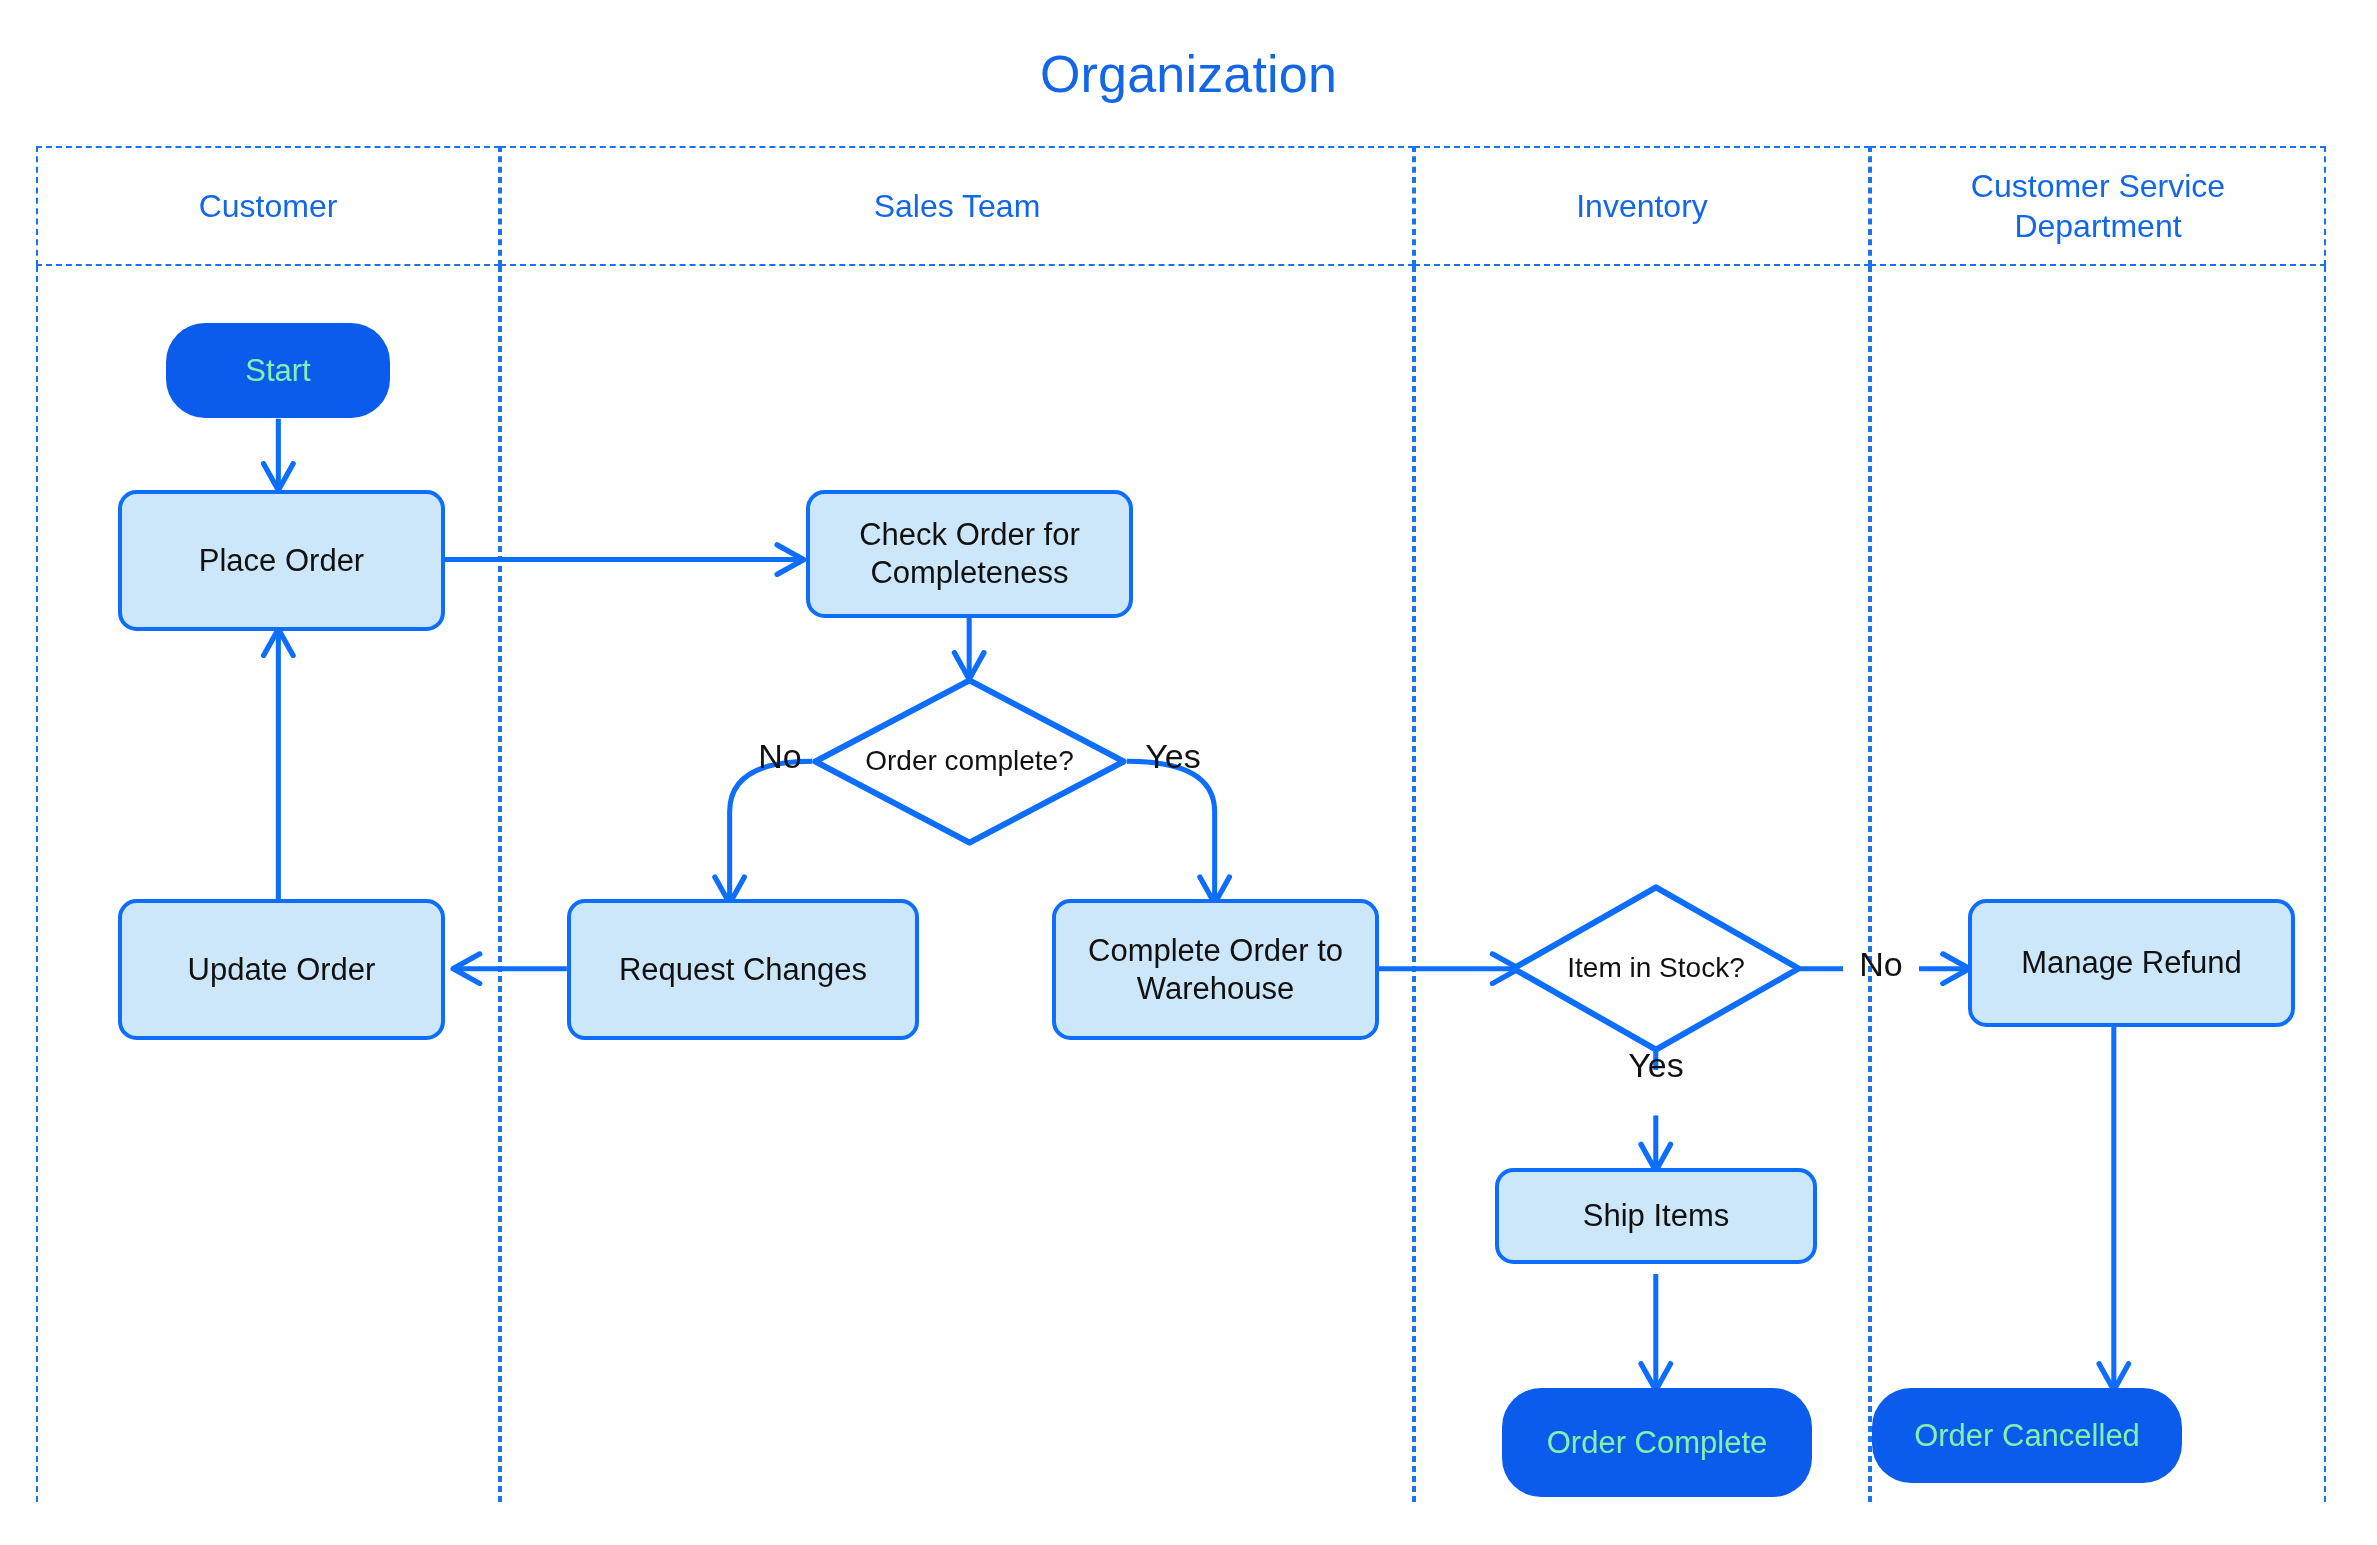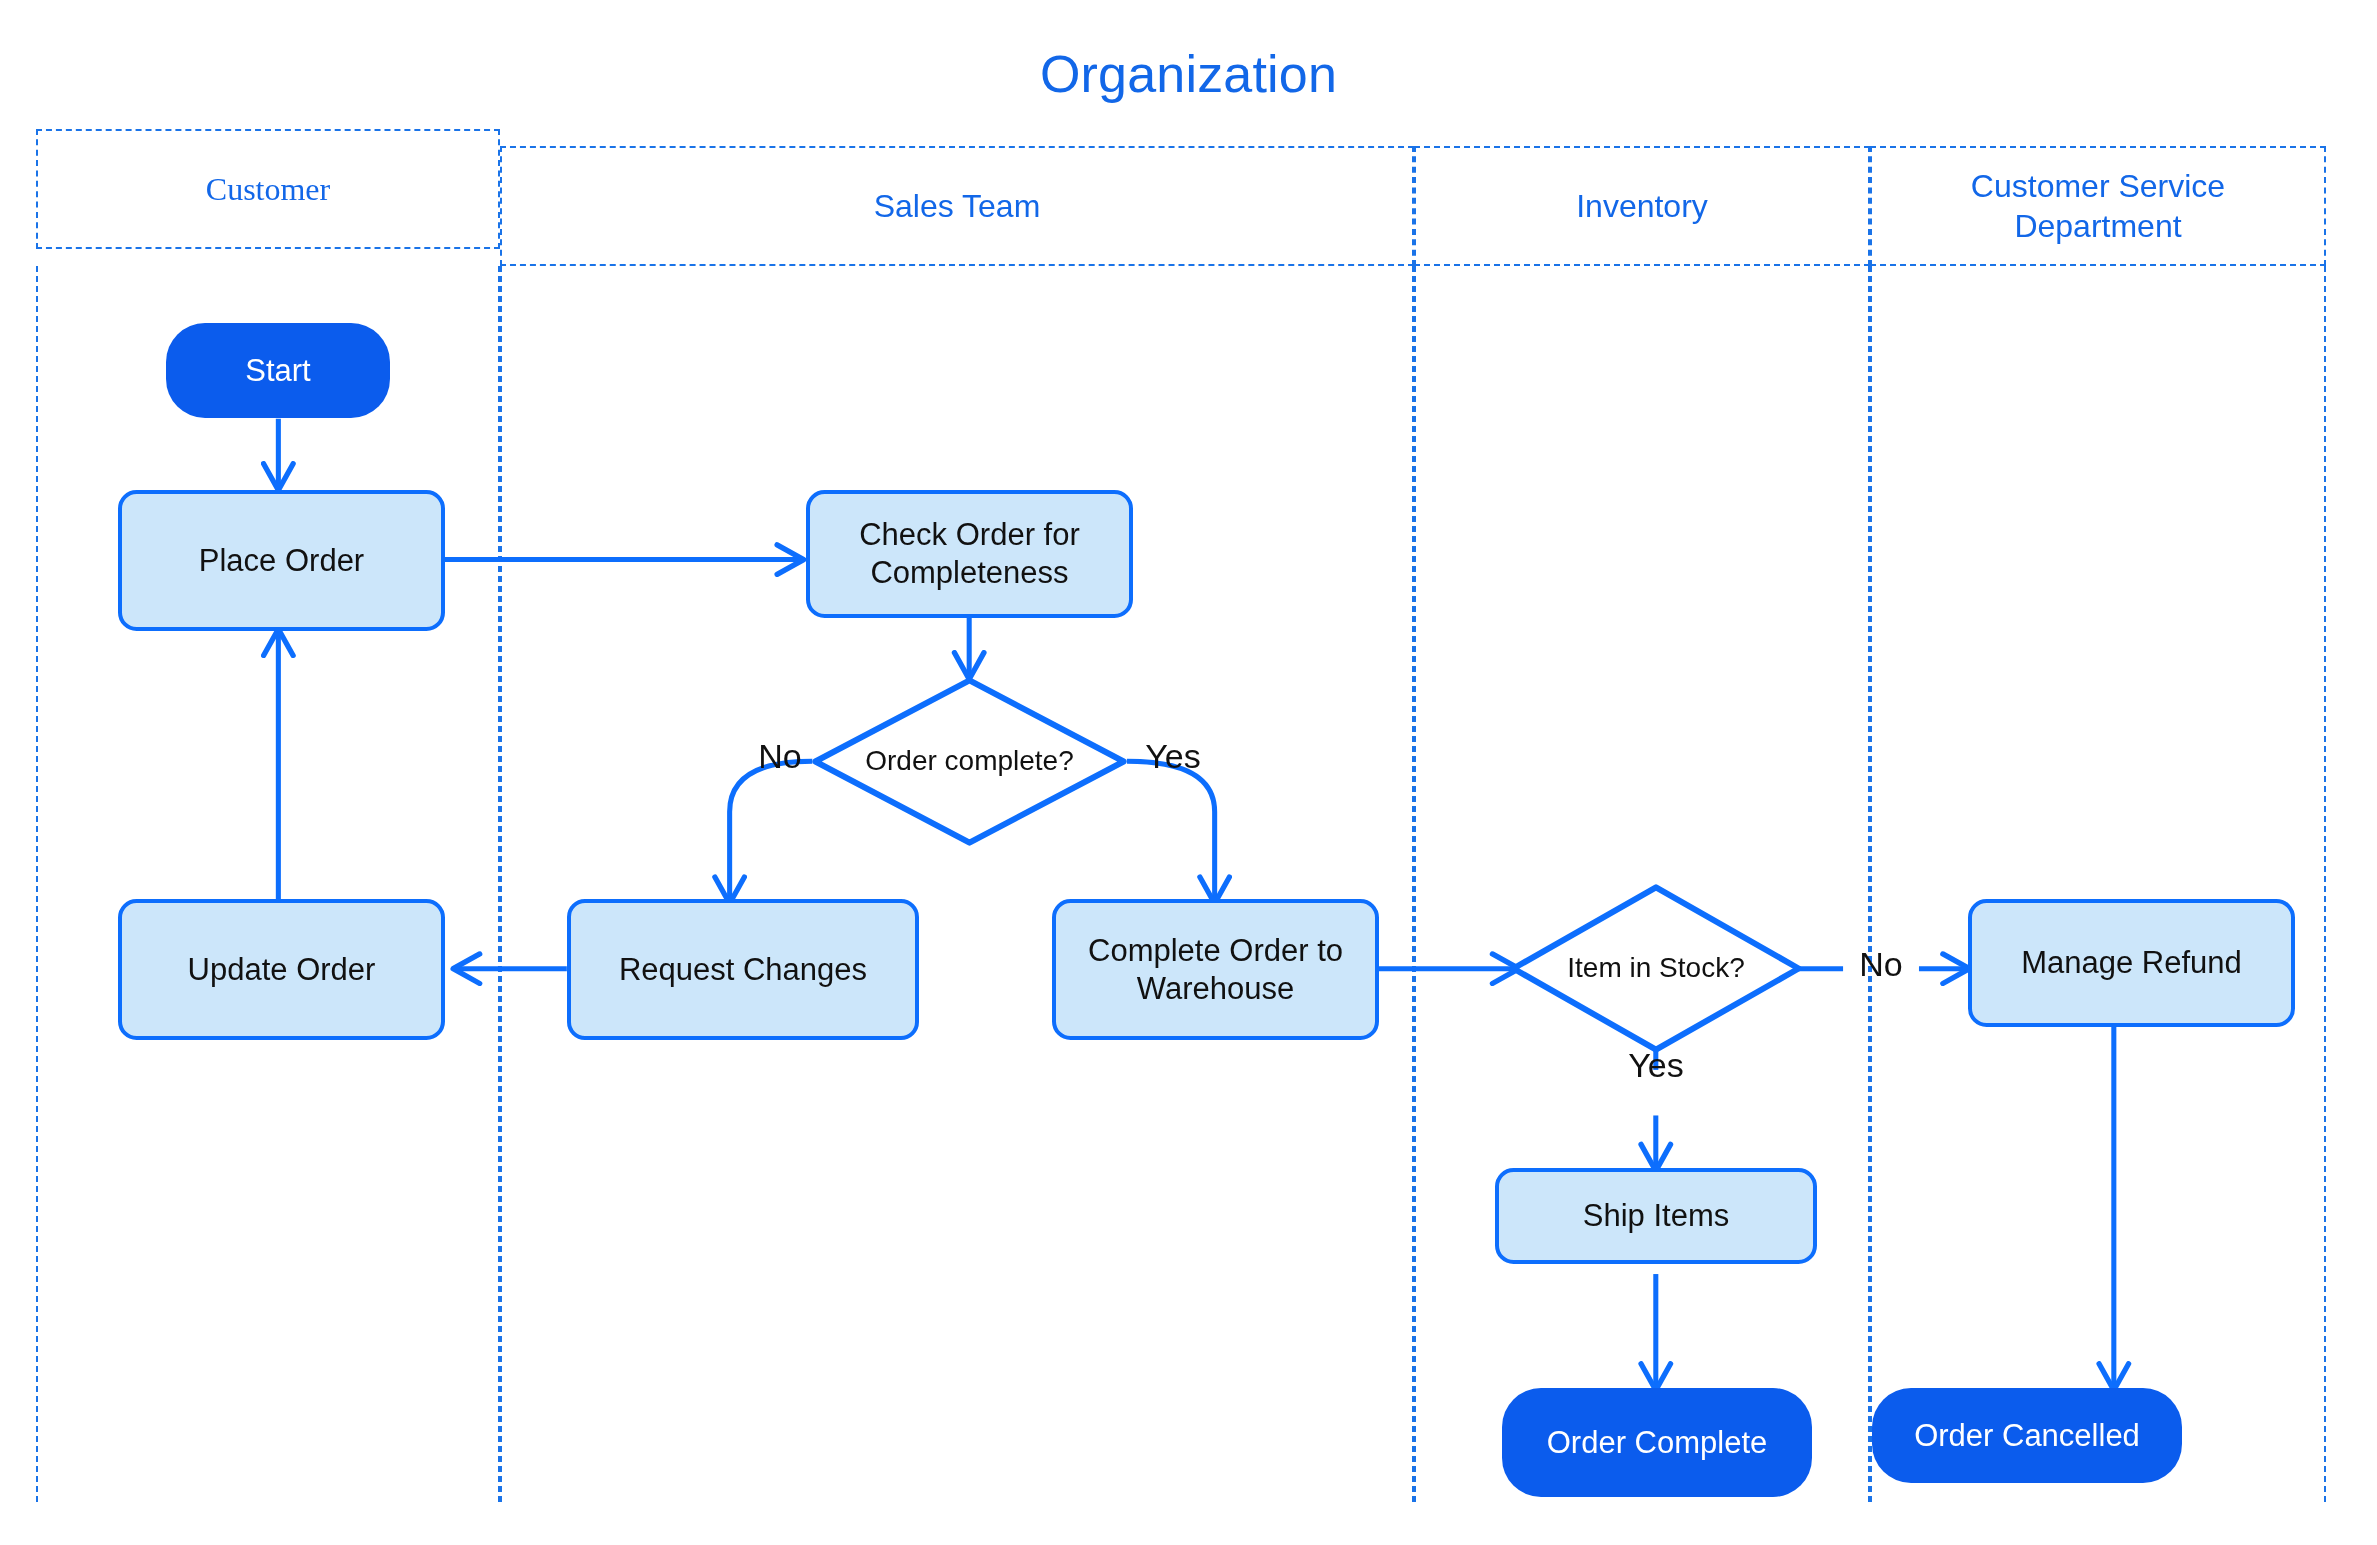--- a/index.html
+++ b/index.html
@@ -69,21 +69,21 @@
     background: #cce6fa;
     border: 4.2px solid #0d6efd;
     border-radius: 18.6px;
     color: #111111;
     font-size: 31px;
   }
   .node.terminator {
     background: #0b5ced;
     border: none;
     border-radius: 39px;
-    color: #ffffff;
+    color: #86efac;
     font-size: 31px;
   }
   .node.decision {
     background: transparent;
     color: #111111;
     font-size: 28px;
   }
   .decision-shape {
     position: absolute;
     left: 0;
@@ -105,21 +105,21 @@
     text-align: center;
   }
 </style>
 </head>
 <body>
 
 <div id="canvas">
 
   <div id="diagram-title">Organization</div>
 
-  <div class="lane-header" style="left:36px;  top:129px; width:464px;  height:120px;font-family:Liberation Serif, serif;">
+  <div class="lane-header" style="left:36px;  top:146px; width:464px;  height:120px;">
     <span>Customer</span>
   </div>
   <div class="lane-header" style="left:500px; top:146px; width:914px; height:120px;">
     <span>Sales Team</span>
   </div>
   <div class="lane-header" style="left:1414px; top:146px; width:456px;  height:120px;">
     <span>Inventory</span>
   </div>
   <div class="lane-header" style="left:1870px; top:146px; width:456px;  height:120px;">
     <span style="max-width:337px;">Customer Service Department</span>

